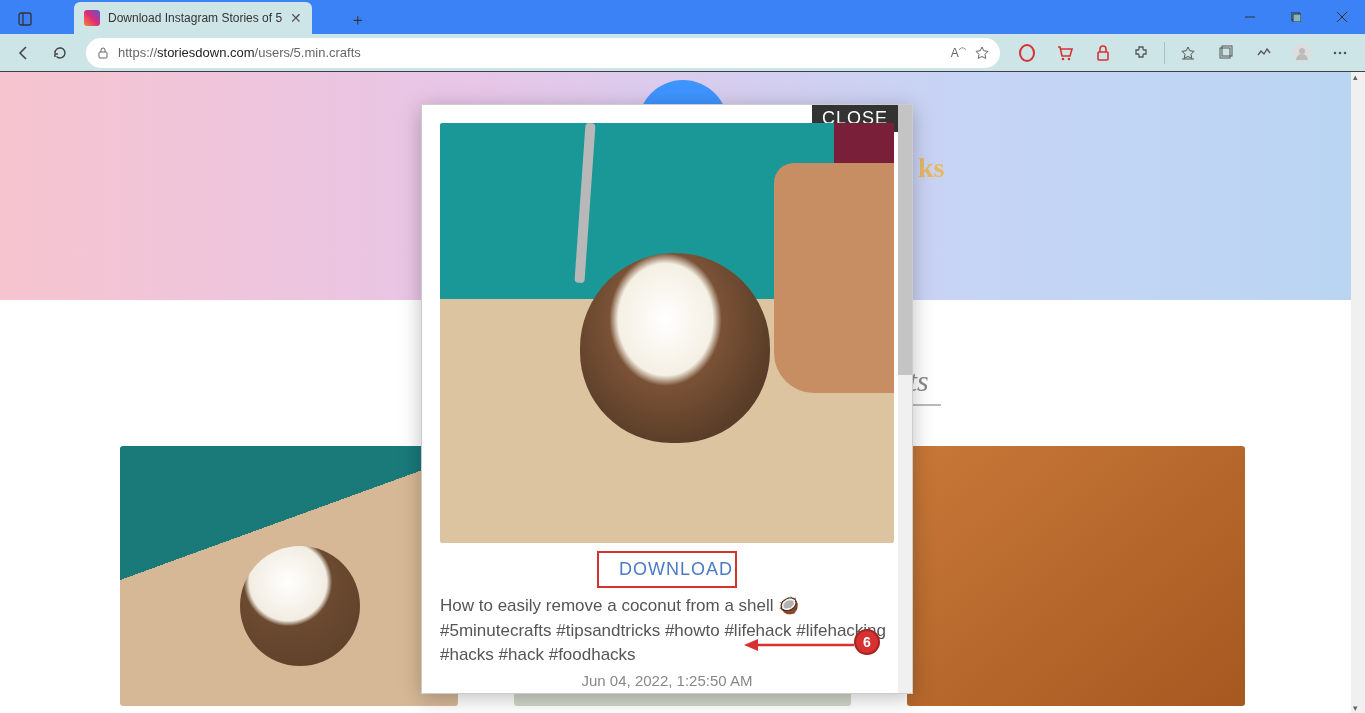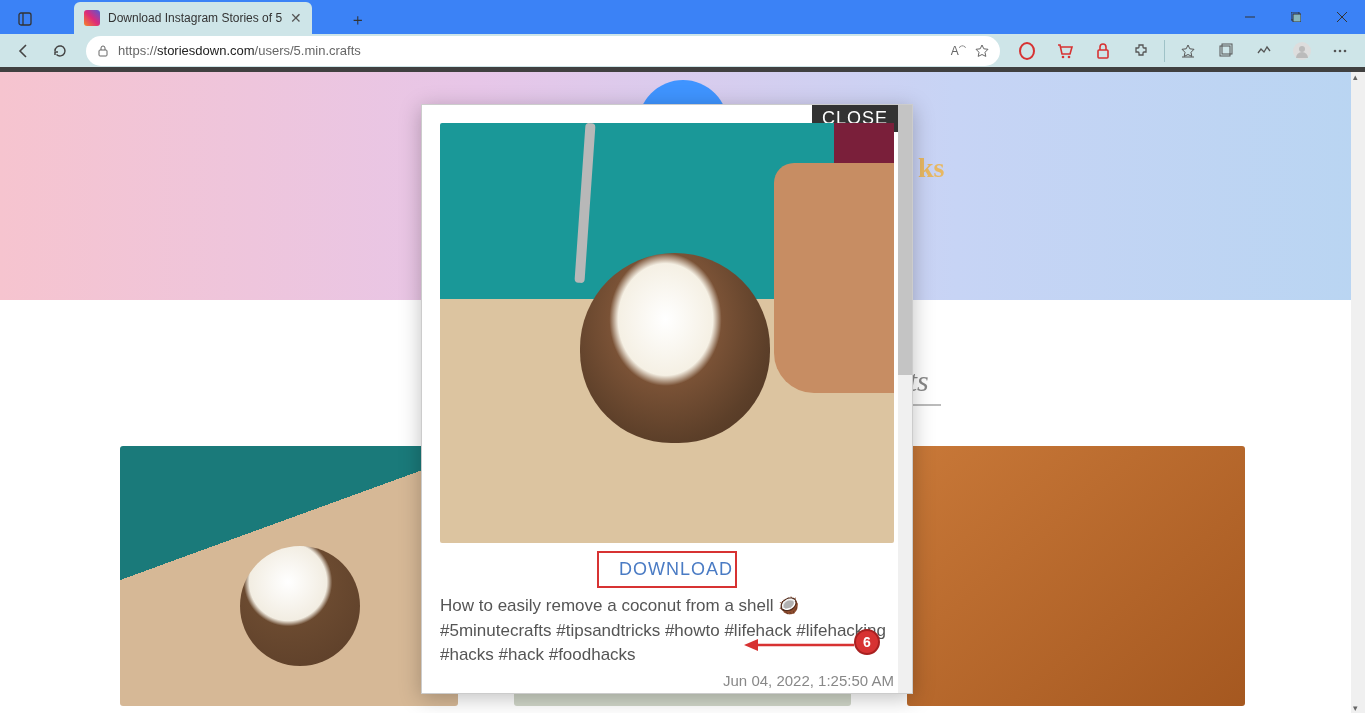--- a/index.html
+++ b/index.html
@@ -8,21 +8,21 @@
 .titlebar { height: 34px; background: #3b82f6; display: flex; align-items: flex-end; padding-left: 8px; gap: 28px; }
 .tab-btn { width: 34px; height: 30px; display: flex; align-items: center; justify-content: center; color: #333; }
 .tab { background: #cee5e8; height: 32px; border-radius: 6px 6px 0 0; display: flex; align-items: center; padding: 0 10px; gap: 8px; margin-left: 4px; min-width: 230px; }
 .tab-favicon { width: 16px; height: 16px; background: linear-gradient(45deg,#f58529,#dd2a7b,#515bd4); border-radius: 3px; }
 .tab-title { font-size: 12px; color: #333; flex: 1; white-space: nowrap; overflow: hidden; text-overflow: ellipsis; }
 .tab-close { font-size: 14px; color: #555; }
 .new-tab { width: 28px; height: 28px; display: flex; align-items: center; justify-content: center; color: #333; font-size: 16px; margin-left: 4px; }
 .win-controls { margin-left: auto; display: flex; }
 .win-btn { width: 46px; height: 34px; display: flex; align-items: center; justify-content: center; color: #333; font-size: 11px; }
 
-.toolbar { height: 38px; background: #cee5e8; display: flex; align-items: center; padding: 0 8px; gap: 4px; border-bottom: 5px solid #404040; }
+.toolbar { height: 38px; background: #cee5e8; display: flex; align-items: center; padding: 0 8px; gap: 4px; border-bottom: 1px solid #404040; }
 .nav-btn { width: 32px; height: 32px; display: flex; align-items: center; justify-content: center; color: #555; border-radius: 4px; }
 .addr { flex: 1; height: 30px; background: #fff; border-radius: 15px; display: flex; align-items: center; padding: 0 10px; gap: 8px; margin: 0 6px; }
 .addr-url { font-size: 13px; color: #666; flex: 1; }
 .addr-url .domain { color: #222; }
 .tool-icon { width: 34px; height: 32px; display: flex; align-items: center; justify-content: center; color: #555; }
 .tool-icon.red { color: #d73232; }
 .vsep { width: 1px; height: 22px; background: #9fc2c7; margin: 0 2px; }
 
 .page { position: relative; width: 100%; height: calc(100% - 72px); overflow: hidden; }
 .hero { height: 228px; background: linear-gradient(90deg, #f6c4cf 0%, #e7c6e8 35%, #c7d4f5 70%, #b9d5f2 100%); position: relative; }
@@ -44,21 +44,21 @@
 .modal-scroll-thumb { width: 14px; height: 270px; background: #c4c4c4; }
 .modal-body { padding: 18px 18px 8px 18px; height: 100%; overflow: hidden; }
 .modal-img { width: 100%; height: 420px; background: linear-gradient(180deg,#1a9898 0%,#1a9898 42%,#dcc4a0 42%,#dcc4a0 100%); border-radius: 2px; position: relative; }
 .modal-img .coconut { position:absolute; left:140px; top:130px; width:190px; height:190px; background:radial-gradient(ellipse at 45% 35%, #fff 0%, #f5f0e4 32%, #7a5236 38%, #5c3f29 70%, #4a3221 100%); border-radius:50% 50% 48% 48%; }
 .modal-img .hand { position:absolute; right:0; top:40px; width:120px; height:230px; background:#c78d63; border-radius:20px 0 0 40px; }
 .modal-img .shirt { position:absolute; right:0; top:0; width:60px; height:120px; background:#7a1f3a; }
 .modal-img .spoon { position:absolute; left:140px; top:0; width:10px; height:160px; background:#b8b8b8; transform:rotate(4deg); border-radius:4px; }
 
 .dl-link { display: block; text-align: right; margin-top: 12px; color: #4a7bc4; font-size: 18px; letter-spacing: 1px; text-decoration: none; outline: 2px solid #d73232; outline-offset: 2px; padding: 4px 0; width: 132px; margin-left: auto; margin-right: auto; }
 .caption { margin-top: 10px; font-size: 17px; color: #555; font-weight: 300; line-height: 1.45; }
-.timestamp { text-align: right; color: #888; font-size: 15px; margin-top: 4px; }
+.timestamp { text-align: center; color: #888; font-size: 15px; margin-top: 4px; }
 
 .anno-arrow { position: absolute; left: 744px; top: 563px; width: 110px; height: 20px; pointer-events: none; }
 .anno-badge { position: absolute; left: 854px; top: 557px; width: 26px; height: 26px; background: #d73232; border-radius: 50%; display: flex; align-items: center; justify-content: center; color: #fff; font-weight: bold; font-size: 14px; border: 2px solid #a82020; }
 
 .page-scroll { position: absolute; right: 0; top: 0; width: 14px; height: 100%; background: #f0f0f0; }
 .page-scroll::before { content:'▴'; position:absolute; top:0; left:2px; font-size:9px; color:#666; }
 .page-scroll::after { content:'▾'; position:absolute; bottom:0; left:2px; font-size:9px; color:#666; }
 
 svg { display: block; }
 </style>

